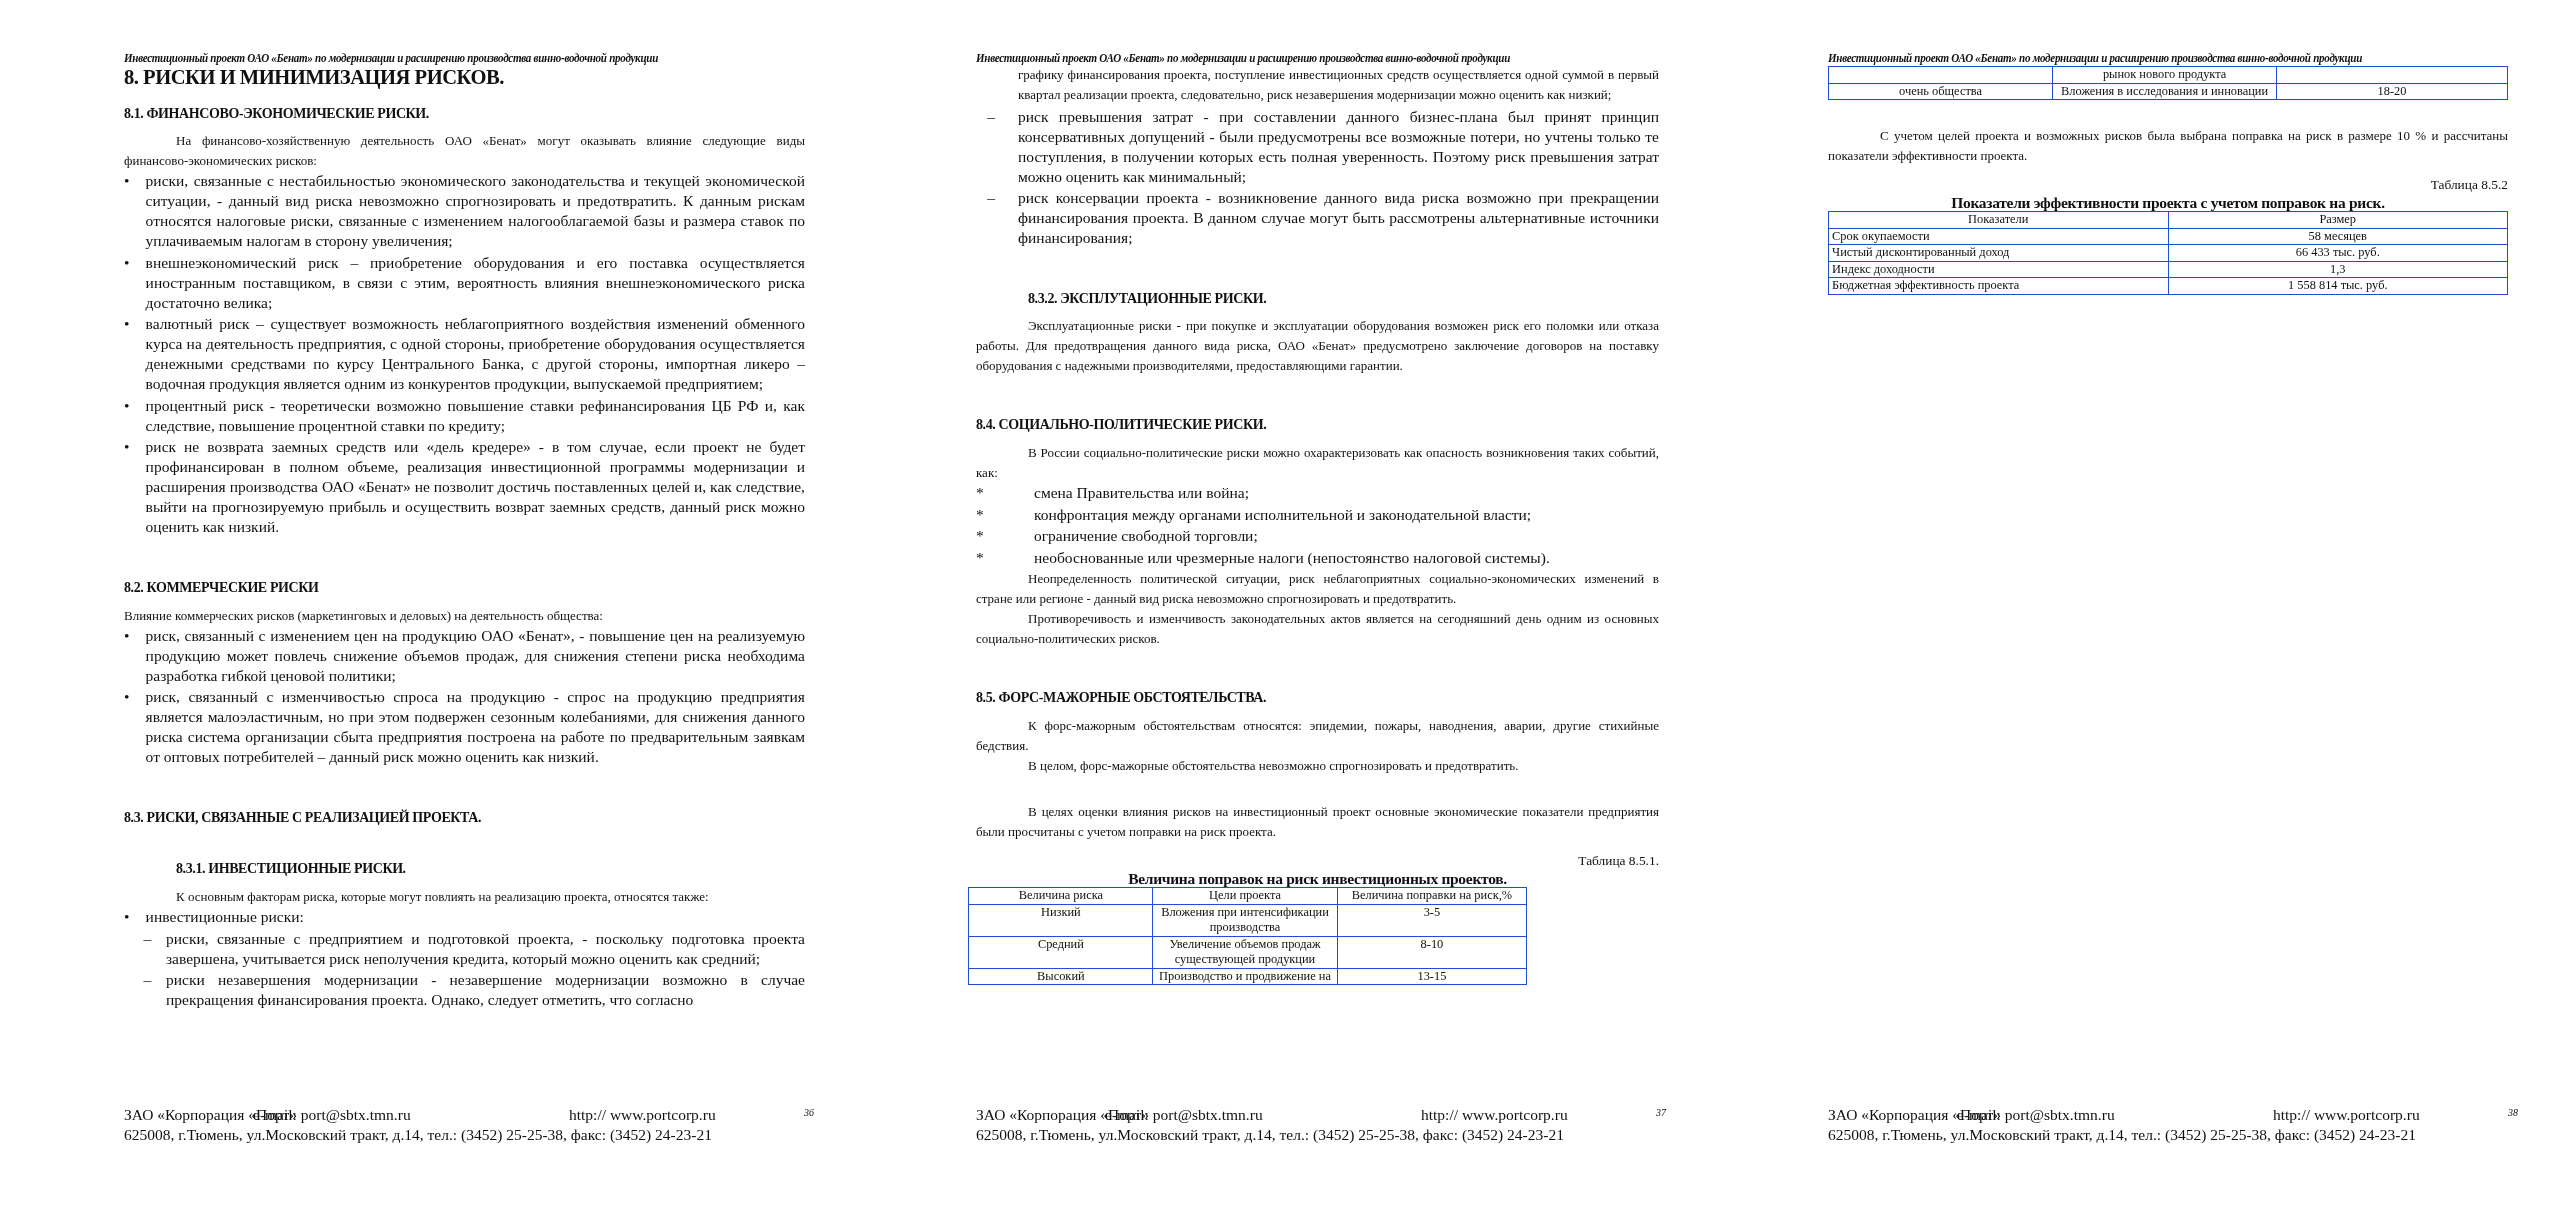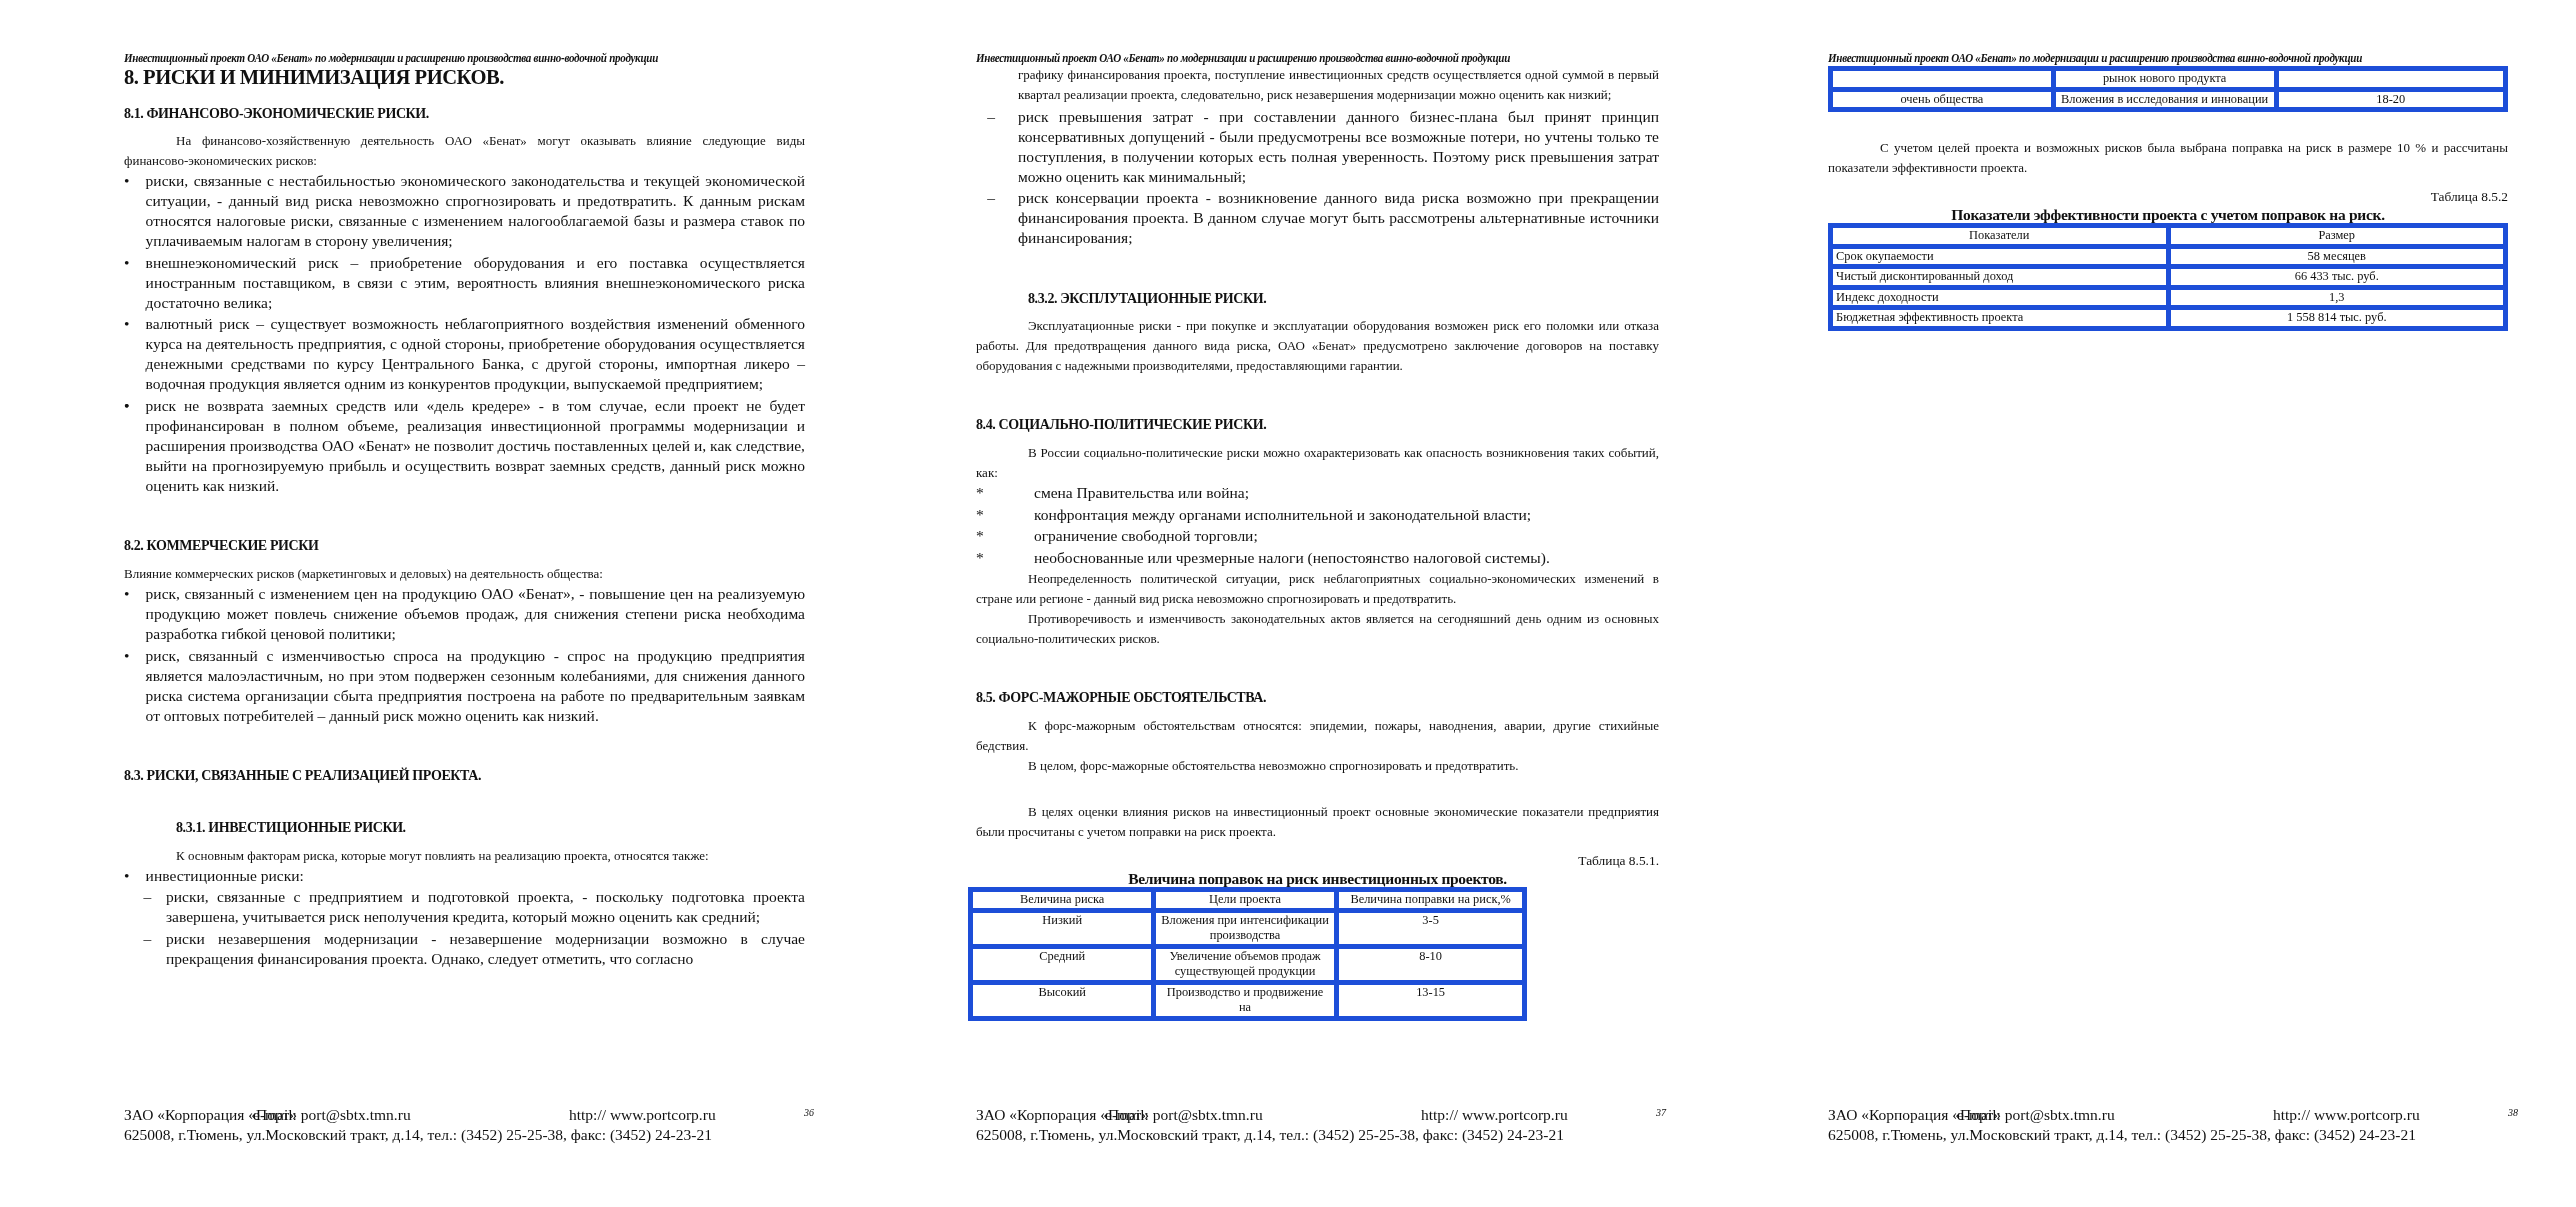--- a/index.html
+++ b/index.html
@@ -24,21 +24,21 @@
   ul.b > li { position: relative; padding-left: 21.6px; font-size: 15.5px; line-height: 20px;
               text-align: justify; margin-bottom: 1.5px; }
   ul.b > li > .mk { position: absolute; left: 0; top: 0; width: 15.5px; }
   ul.d > li { padding-left: 42px; }
   ul.d > li > .mk { left: 19.6px; }
   ul.s > li { padding-left: 58px; text-align: left; }
   ul.s > li > .mk { left: 0; } .gap-m { height: 26px; } .gap-l { height: 41px; }
   .tbl-no { text-align: right; font-size: 13.4px; line-height: 17.5px; margin-top: 10.3px; }
   .tbl-title { text-align: center; font-weight: bold; font-size: 15.5px; line-height: 17.5px; letter-spacing: -0.3px; }
   table.grid { border-collapse: collapse; width: 100%; font-size: 12.4px; line-height: 15.5px; }
-  table.grid td, table.grid th { border: 5px solid #1d4ed8; padding: 0 3.1px; vertical-align: top;
+  table.grid td, table.grid th { border: 1px solid #1d4ed8; padding: 0 3.1px; vertical-align: top;
                                   font-weight: normal; text-align: center; }
   table.grid td.l { text-align: left; }
   .footer { position: absolute; top: 1105px; left: 124px; width: 721px; font-size: 15.5px; line-height: 19.6px; }
   .page.p2 .footer { left: 121px; } .page.p3 .footer { left: 118px; }
   .footer .row1 { position: relative; height: 19.6px; }
   .footer .row1 span { position: absolute; top: 0; }
   .f-corp { left: 0; } .f-mail { left: 129px; } .f-url { left: 445px; } .f-page { left: 680px; top: -2.1px !important; font-size: 10px; font-style: italic; }
 </style>
 </head>
 <body>
@@ -46,21 +46,21 @@
 <div class="page p1">
   <div class="col">
     <div class="run-head">Инвестиционный проект ОАО «Бенат» по модернизации и расширению производства винно-водочной продукции</div>
     <h1 class="chapter">8. РИСКИ И МИНИМИЗАЦИЯ РИСКОВ.</h1>
     <div class="sec">8.1. ФИНАНСОВО-ЭКОНОМИЧЕСКИЕ РИСКИ.</div>
     <p class="t ind">На финансово-хозяйственную деятельность ОАО «Бенат» могут оказывать влияние следующие виды финансово-экономических рисков:</p>
     <ul class="b">
       <li><span class="mk">•</span><span>риски, связанные с нестабильностью экономического законодательства и текущей экономической ситуации, - данный вид риска невозможно спрогнозировать и предотвратить. К данным рискам относятся налоговые риски, связанные с изменением налогооблагаемой базы и размера ставок по уплачиваемым налогам в сторону увеличения;</span></li>
       <li><span class="mk">•</span><span>внешнеэкономический риск – приобретение оборудования и его поставка осуществляется иностранным поставщиком, в связи с этим, вероятность влияния внешнеэкономического риска достаточно велика;</span></li>
       <li><span class="mk">•</span><span>валютный риск – существует возможность неблагоприятного воздействия изменений обменного курса на деятельность предприятия, с одной стороны, приобретение оборудования осуществляется денежными средствами по курсу Центрального Банка, с другой стороны, импортная ликеро – водочная продукция является одним из конкурентов продукции, выпускаемой предприятием;</span></li>
-      <li><span class="mk">•</span></li>
+      <li><span class="mk">•</span><span>процентный риск - теоретически возможно повышение ставки рефинансирования ЦБ РФ и, как следствие, повышение процентной ставки по кредиту;</span></li>
       <li><span class="mk">•</span><span>риск не возврата заемных средств или «дель кредере» - в том случае, если проект не будет профинансирован в полном объеме, реализация инвестиционной программы модернизации и расширения производства ОАО «Бенат» не позволит достичь поставленных целей и, как следствие, выйти на прогнозируемую прибыль и осуществить возврат заемных средств, данный риск можно оценить как низкий.</span></li>
     </ul>
     <div class="gap-l"></div>
     <div class="sec">8.2. КОММЕРЧЕСКИЕ РИСКИ</div>
     <p class="t">Влияние коммерческих рисков (маркетинговых и деловых) на деятельность общества:</p>
     <ul class="b">
       <li><span class="mk">•</span><span>риск, связанный с изменением цен на продукцию ОАО «Бенат», - повышение цен на реализуемую продукцию может повлечь снижение объемов продаж, для снижения степени риска необходима разработка гибкой ценовой политики;</span></li>
       <li><span class="mk">•</span><span>риск, связанный с изменчивостью спроса на продукцию - спрос на продукцию предприятия является малоэластичным, но при этом подвержен сезонным колебаниями, для снижения данного риска система организации сбыта предприятия построена на работе по предварительным заявкам от оптовых потребителей – данный риск можно оценить как низкий.</span></li>
     </ul>
     <div class="gap-l"></div>

